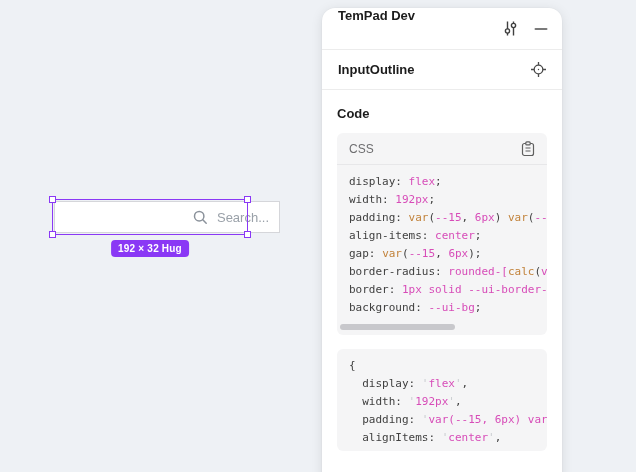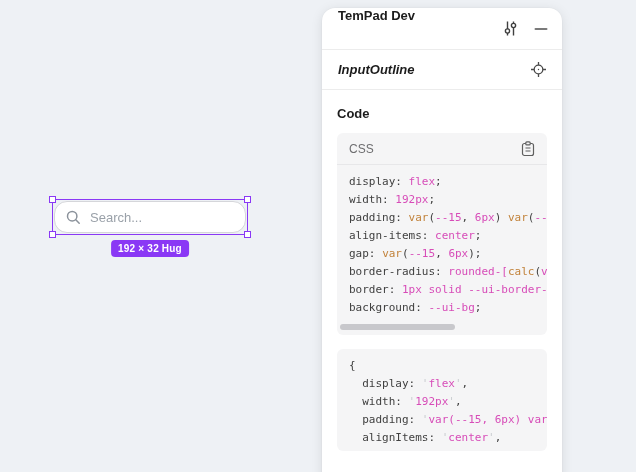--- a/index.html
+++ b/index.html
@@ -6,24 +6,25 @@
   body{
     width:636px;height:472px;position:relative;overflow:hidden;
     background:#eef1f5;
     font-family:"Liberation Sans",sans-serif;
     -webkit-font-smoothing:antialiased;
   }
 
   
   .canvas{position:absolute;inset:0;}
   .search-input{
-    position:absolute;left:54px;top:201px;width:192px;height:32px;
-    background:#ffffff;border:1px solid #d5d6da;border-radius:13px;
+    position:absolute;left:54px;top:201px;width:226px;height:32px;
+    background:#ffffff;border:1px solid #d5d6da;border-radius:0;
     box-sizing:border-box;display:flex;align-items:center;gap:8px;
     padding:0 10px;
+    justify-content:flex-end;
   }
   .search-input .ph{color:#9aa1a9;font-size:13px;}
   .sel-outline{
     position:absolute;left:52px;top:199px;width:196px;height:36px;
     border:1.5px solid #8a38f5;box-sizing:border-box;pointer-events:none;
   }
   .handle{
     position:absolute;width:7px;height:7px;background:#ffffff;
     border:1.5px solid #8a38f5;box-sizing:border-box;
   }
@@ -45,21 +46,21 @@
   .panel-header{
     height:42px;display:flex;
     padding:0 14px 0 16px;border-bottom:1px solid #ececec;box-sizing:border-box;
   }
   .panel-title{font-size:13px;font-weight:bold;color:#1c1c1c;flex:1;}
   .hdr-icons{display:flex;align-items:center;gap:15px;}
   .icon-btn{display:flex;align-items:center;justify-content:center;cursor:pointer;}
 
   .component-row{
     height:40px;display:flex;align-items:center;
-    padding:0 15px 0 16px;border-bottom:1px solid #ececec;box-sizing:border-box;font-style:italic;
+    padding:0 15px 0 16px;border-bottom:1px solid #ececec;box-sizing:border-box;
   }
   .component-name{font-size:13px;font-weight:bold;color:#1c1c1c;flex:1;}
 
   .section{padding:0 15px;}
   .section-title{margin-top:16px;font-size:13px;font-weight:bold;color:#1c1c1c;}
 
   .code-block{
     margin-top:12px;background:#f5f5f6;border-radius:6px;overflow:hidden;
   }
   .code-block + .code-block{margin-top:14px;}

